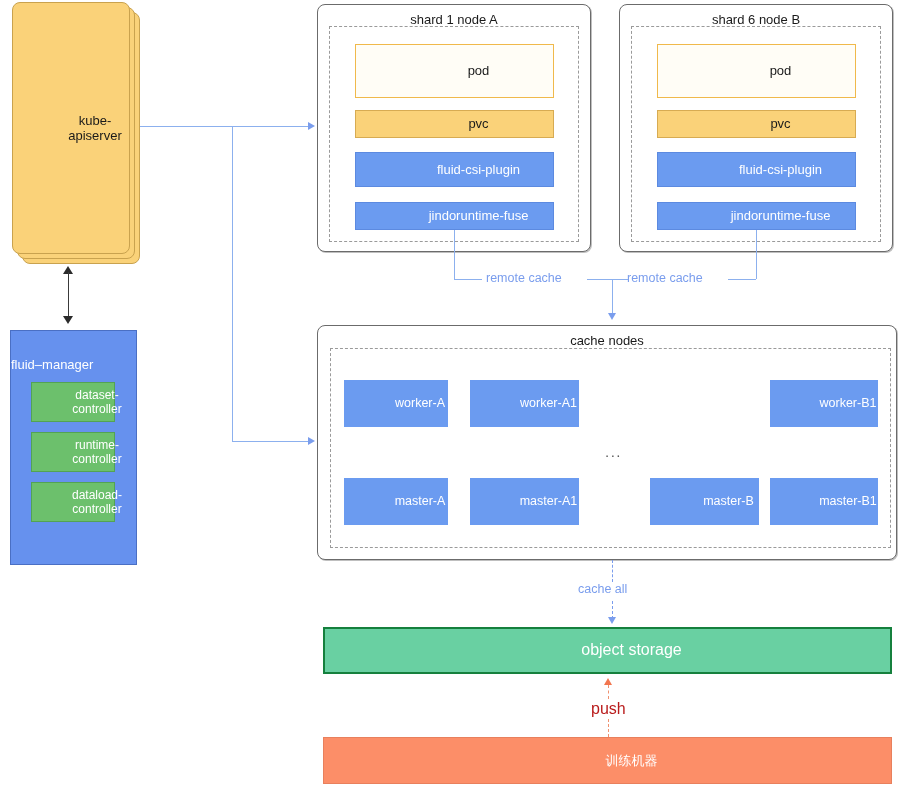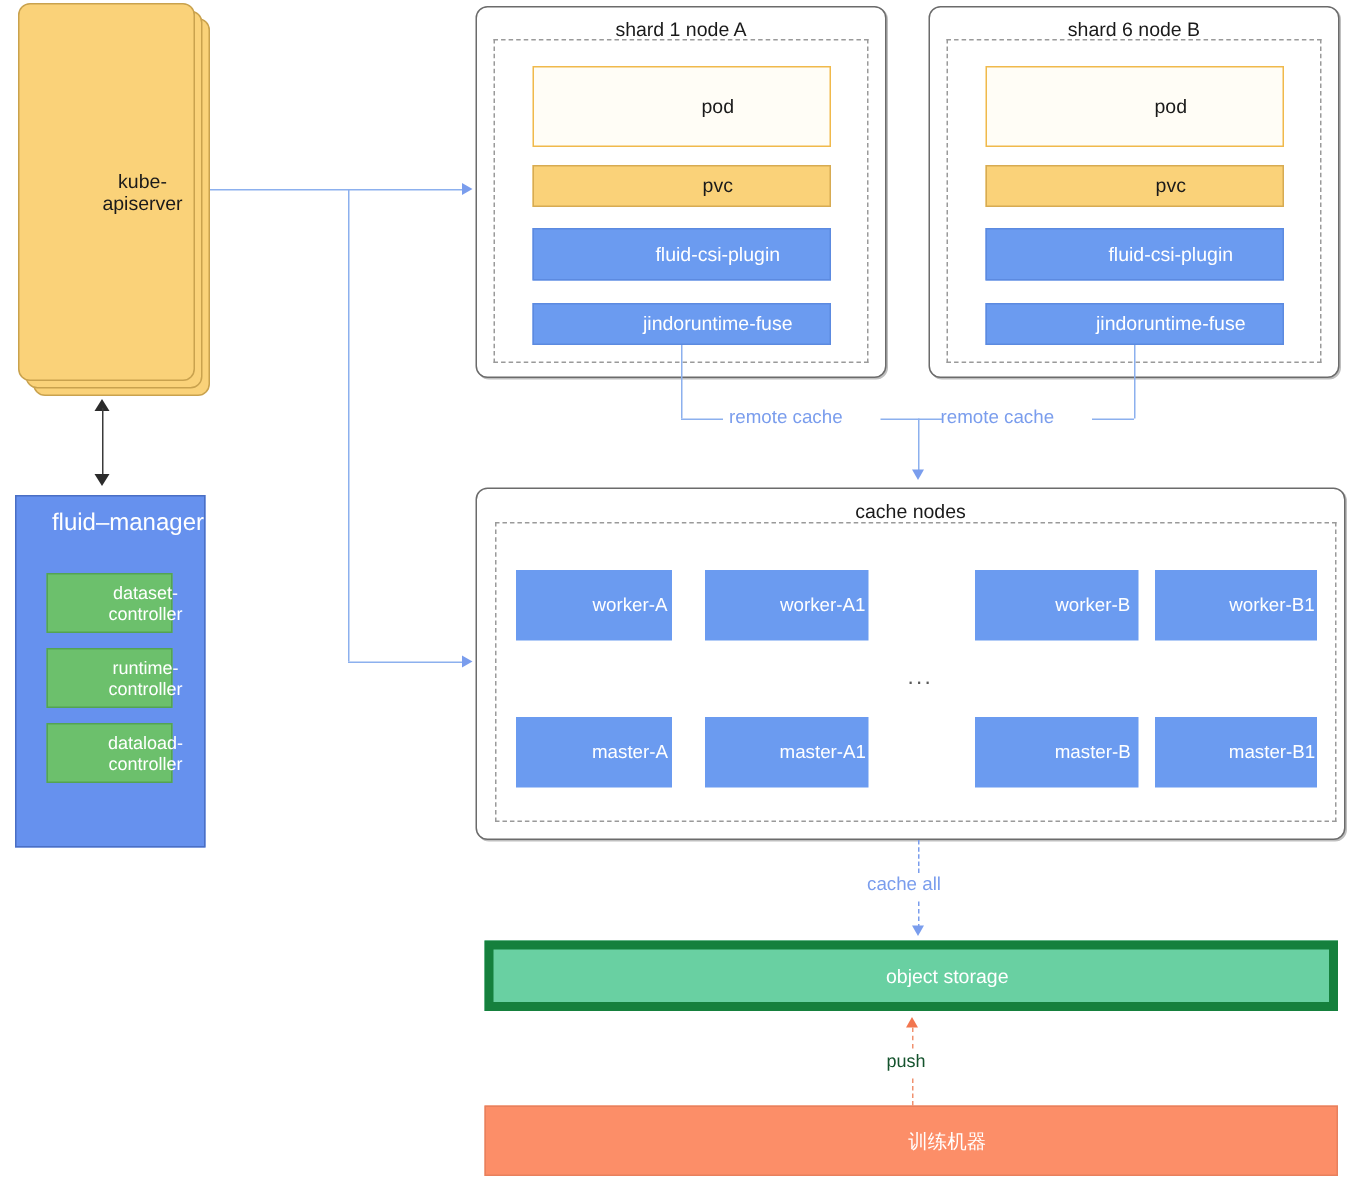--- a/index.html
+++ b/index.html
@@ -45,24 +45,24 @@
 
   
   .fm-box {
     background: #6691ee;
     border: 1px solid #4a6fc4;
     color: #ffffff;
     font-size: 13px;
   }
   .fm-title {
     position: absolute;
-    top: 9px; left: 0; right: 0;
-    text-align: right;
-    color: #ffffff;
-    font-size: 16px;
+    top: 26px; left: 0; right: 0;
+    text-align: left;
+    color: #ffffff;
+    font-size: 13px;
   }
   .ctrl {
     background: #6cc06c;
     border: 1px solid #53a353;
     color: #ffffff;
     font-size: 12px;
   }
 
   
   .panel {
@@ -104,23 +104,23 @@
   }
   .chip-cache {
     background: #6b9bf0;
     color: #ffffff;
     font-size: 12.5px;
   }
 
   
   .bar-green {
     background: #69d0a2;
-    border: 6px solid #15803d;
-    color: #ffffff;
-    font-size: 13px;
+    border: 2px solid #15803d;
+    color: #ffffff;
+    font-size: 16px;
   }
   .bar-salmon {
     background: #fc8e68;
     border: 1px solid #e8805d;
     color: #ffffff;
     font-size: 13px;
   }
 
   
   .ln-h { background: #8cb0ee; height: 1px; }
@@ -161,22 +161,22 @@
   }
 
   .edge-label {
     position: absolute;
     font-size: 12.5px;
     color: #7a9ded;
     white-space: nowrap;
   }
   .edge-label-salmon {
     position: absolute;
-    font-size: 12px;
-    color: #14532d;
+    font-size: 16px;
+    color: #b91c1c;
     white-space: nowrap;
   }
   .ellipsis-mark {
     position: absolute;
     font-size: 15px;
     color: #5a5a5a;
     letter-spacing: 1.5px;
     white-space: nowrap;
   }
 </style>
@@ -243,21 +243,20 @@
   <div class="abs ln-v" style="left:612px; top:279px; height:36px;"></div>
   <div class="abs arrow-d" style="left:607.5px; top:313px;"></div>
 
   <div class="abs panel" style="left:317px; top:325px; width:580px; height:235px;">
     <div class="panel-title">cache nodes</div>
   </div>
   <div class="abs dashed" style="left:330px; top:348px; width:561px; height:200px;"></div>
 
   <div class="abs chip-cache node" style="left:344px; top:380px; width:104px; height:47px;">worker-A</div>
   <div class="abs chip-cache node" style="left:470px; top:380px; width:109px; height:47px;">worker-A1</div>
-  <div class="abs chip-cache node" style="left:650px; top:380px; width:109px; height:47px;">worker-B</div>
   <div class="abs chip-cache node" style="left:770px; top:380px; width:108px; height:47px;">worker-B1</div>
 
   <div class="ellipsis-mark" style="left:605px; top:443px;">...</div>
 
   <div class="abs chip-cache node" style="left:344px; top:478px; width:104px; height:47px;">master-A</div>
   <div class="abs chip-cache node" style="left:470px; top:478px; width:109px; height:47px;">master-A1</div>
   <div class="abs chip-cache node" style="left:650px; top:478px; width:109px; height:47px;">master-B</div>
   <div class="abs chip-cache node" style="left:770px; top:478px; width:108px; height:47px;">master-B1</div>
 
   <div class="abs ln-v-dash-blue" style="left:612px; top:560px; height:22px;"></div>

